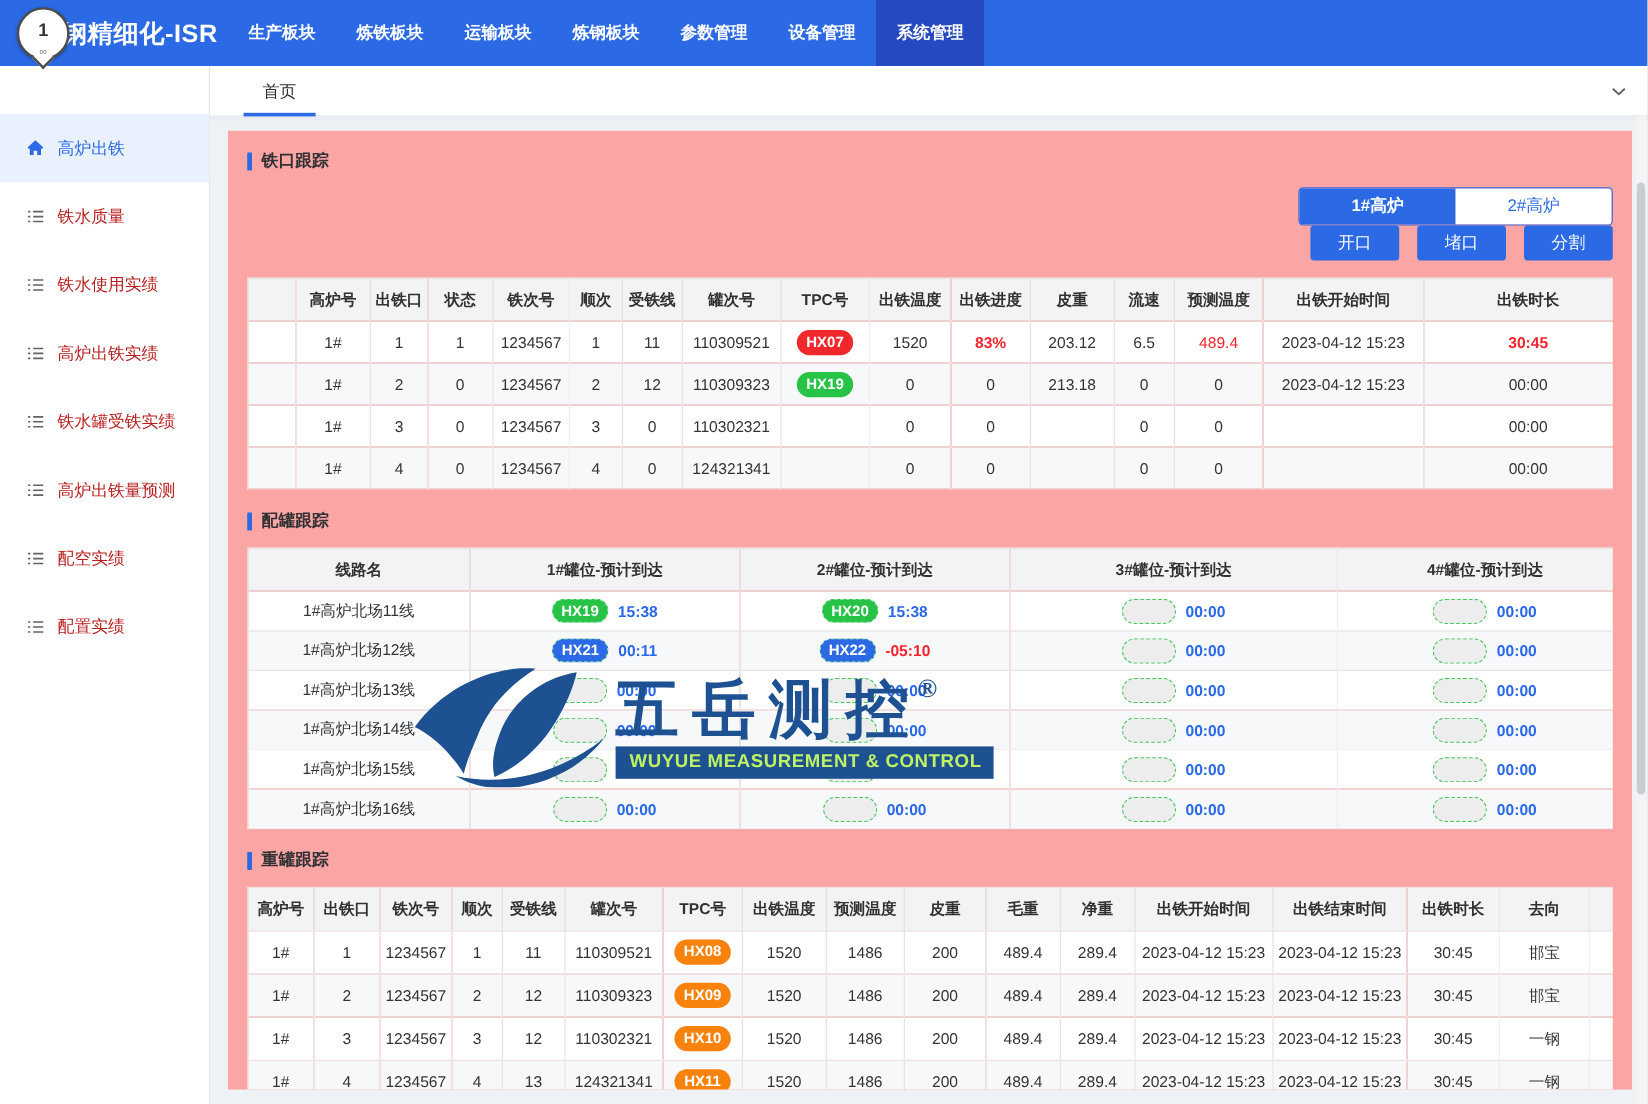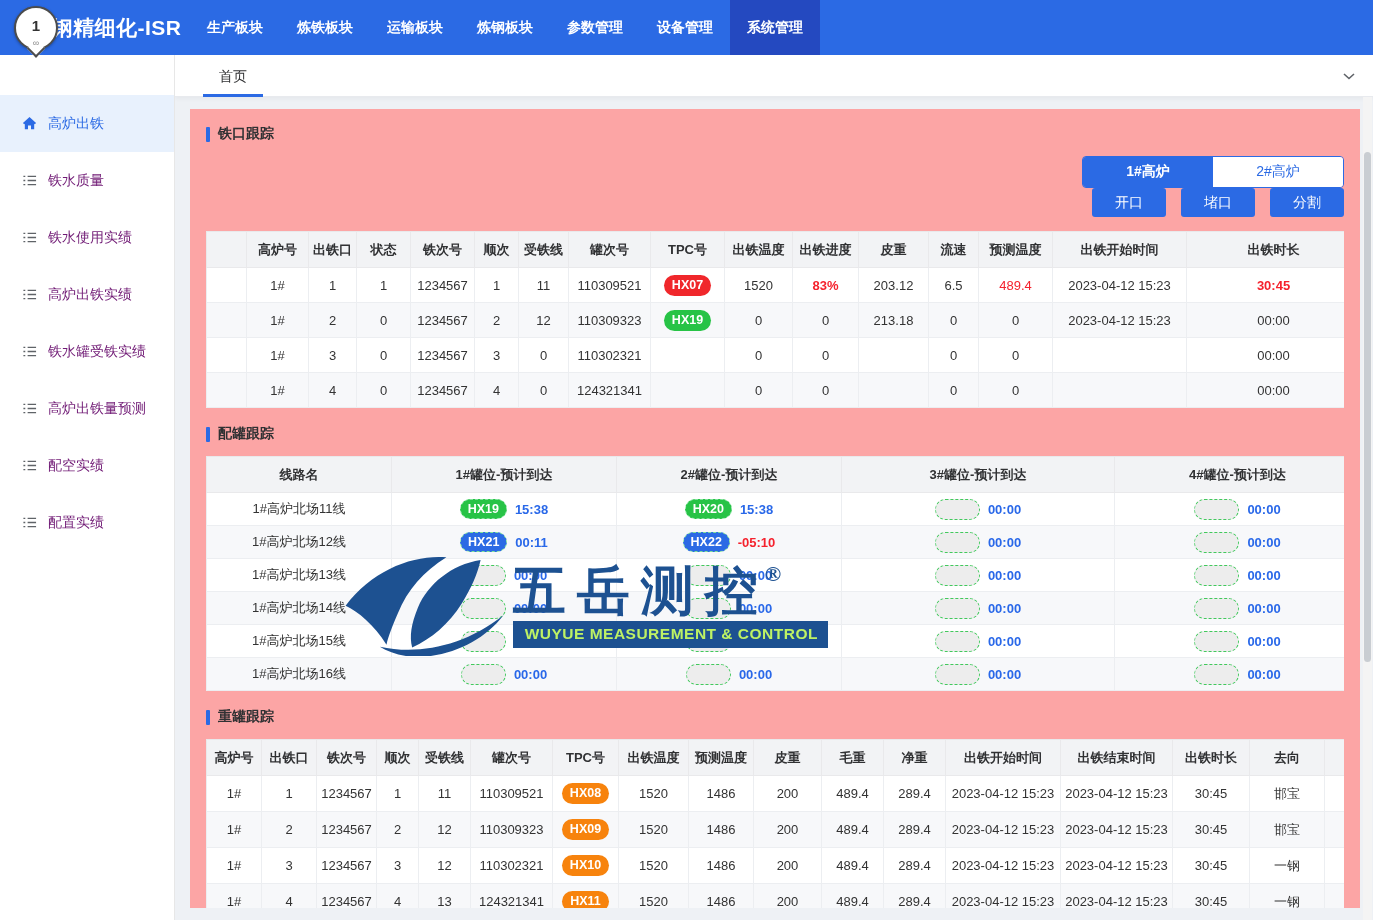--- a/index.html
+++ b/index.html
@@ -14,21 +14,21 @@
   .nav-item.active { background:#2449c0; }
 
   
   .pin { position:absolute; left:14px; top:6px; width:44px; height:44px; background:#fff; border:2.5px solid #4c4c4c; border-radius:50%; z-index:20; display:flex; align-items:center; justify-content:center; box-shadow:0 1px 3px rgba(0,0,0,.35); }
   .pin::after { content:""; position:absolute; left:50%; bottom:-7px; width:11px; height:11px; background:#fff; border-right:2.5px solid #4c4c4c; border-bottom:2.5px solid #4c4c4c; transform:translateX(-50%) rotate(45deg); }
   .pin .num { font-size:15px; font-weight:700; color:#333; margin-top:-6px; }
   .pin .sub { position:absolute; bottom:1px; left:50%; transform:translateX(-50%); font-size:9px; color:#888; line-height:8px; z-index:2; }
 
   
   .sidebar { position:absolute; left:0; top:55px; width:175px; bottom:0; background:#fff; border-right:1px solid #e7e7e7; z-index:4; }
-  .side-item { height:57px; display:flex; align-items:center; padding-left:22px; gap:11px; font-size:14px; color:#701a75; cursor:pointer; }
+  .side-item { height:57px; display:flex; align-items:center; padding-left:22px; gap:11px; font-size:14px; color:#b91c1c; cursor:pointer; }
   .side-item .side-icon { color:#5f6368; display:flex; align-items:center; }
   .side-item.active { background:#e8f1fd; color:#2b6ae4;margin-top:40px; }
   .side-item.active .side-icon { color:#2b6ae4; }
 
   
   .tabbar { position:absolute; left:175px; top:55px; right:0; height:42px; background:#fff; border-bottom:1px solid #e8eaee; box-shadow:0 2px 4px rgba(0,0,0,.04); z-index:3; display:flex; align-items:center; }
   .tab { position:relative; height:42px; line-height:42px; margin-left:28px; padding:0 16px; font-size:14px; color:#303133; cursor:pointer; }
   .tab.active::after { content:""; position:absolute; left:0; right:0; bottom:0; height:3px; background:#2b6ae4; }
   .chev { margin-left:auto; margin-right:16px; color:#5f6368; cursor:pointer; display:flex; }
 

